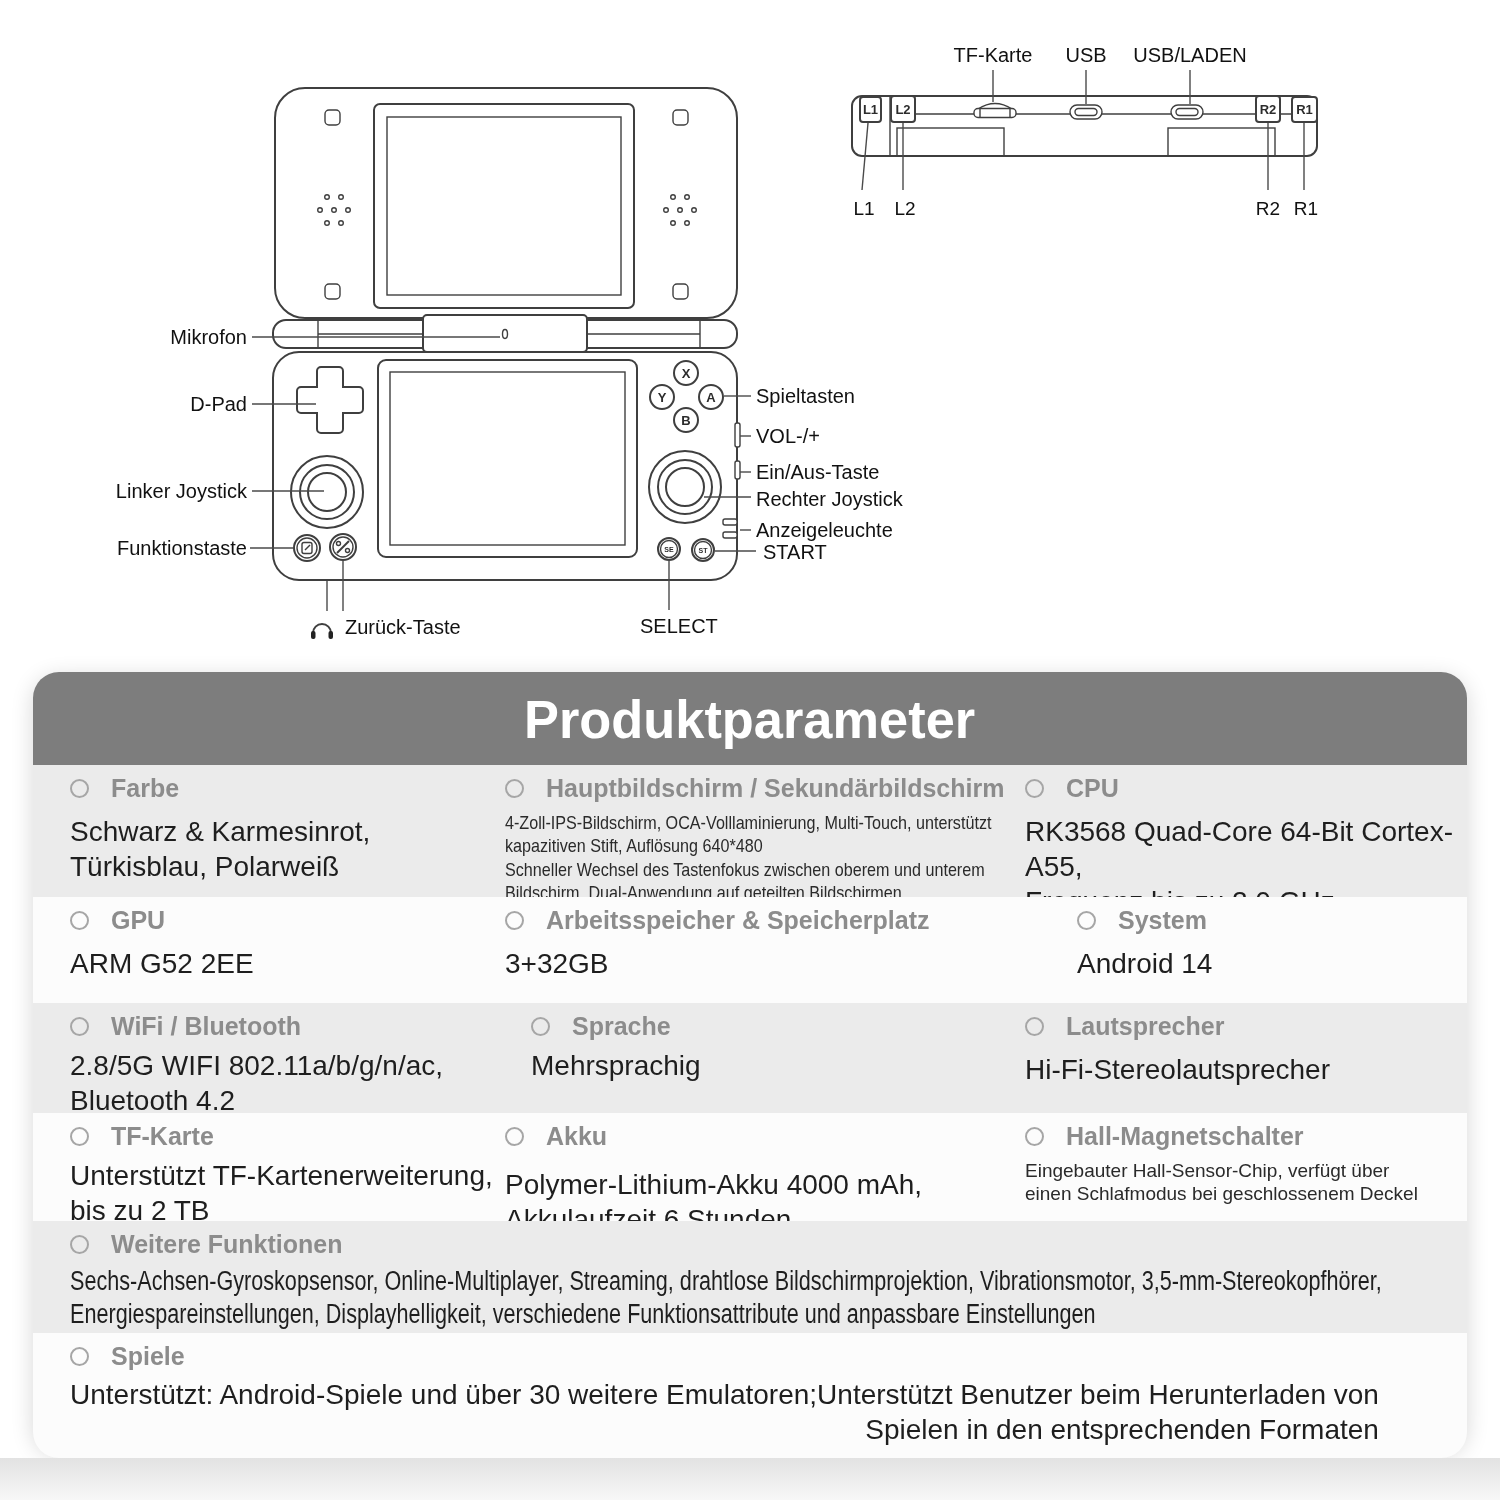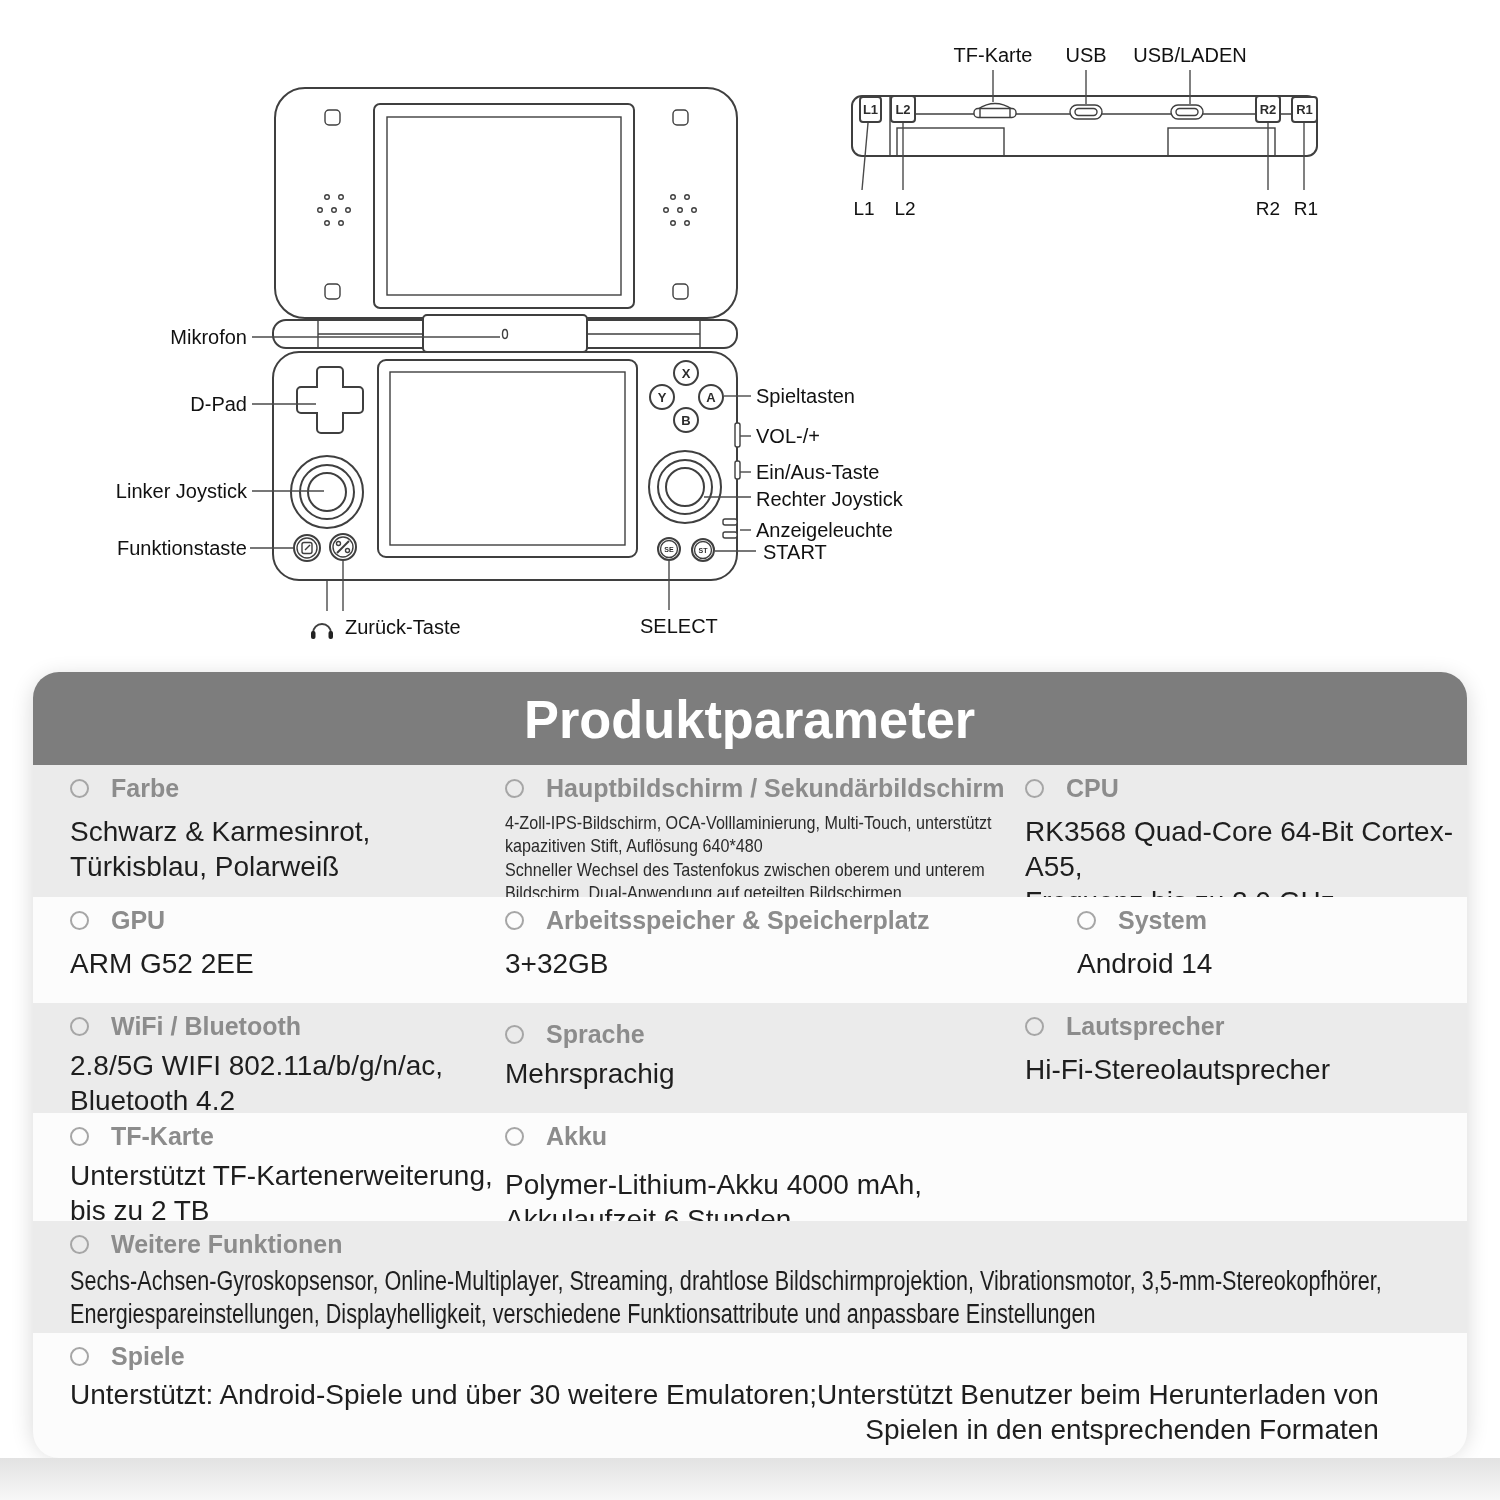--- a/index.html
+++ b/index.html
@@ -312,21 +312,21 @@
 
   <div class="prow shade" style="height:110px;">
     <div class="pcell" style="left:37px;width:430px;">
       <div class="sec-h">
         <span class="sec-circle"></span>
         <span>WiFi / Bluetooth</span>
       </div>
       <div class="body-lg" style="margin-top:7px;">2.8/5G WIFI 802.11a/b/g/n/ac,
 Bluetooth 4.2</div>
     </div>
-    <div class="pcell" style="left:472px;width:520px;margin-top:8px;">
+    <div class="pcell" style="left:498px;width:520px;">
       <div class="sec-h">
         <span class="sec-circle"></span>
         <span>Sprache</span>
       </div>
       <div class="body-lg" style="margin-top:7px;">Mehrsprachig</div>
     </div>
     <div class="pcell" style="left:992px;width:450px;">
       <div class="sec-h">
         <span class="sec-circle"></span>
         <span>Lautsprecher</span>
@@ -345,20 +345,28 @@
 bis zu 2 TB</div>
     </div>
     <div class="pcell" style="left:472px;width:520px;">
       <div class="sec-h">
         <span class="sec-circle"></span>
         <span>Akku</span>
       </div>
       <div class="body-lg" style="margin-top:16px;">Polymer-Lithium-Akku 4000 mAh,
 Akkulaufzeit 6 Stunden</div>
     </div>
+    <div class="pcell" style="left:992px;width:450px;">
+      <div class="sec-h">
+        <span class="sec-circle"></span>
+        <span>Hall-Magnetschalter</span>
+      </div>
+      <div class="body-sm">Eingebauter Hall-Sensor-Chip, verfügt über
+einen Schlafmodus bei geschlossenem Deckel</div>
+    </div>
   </div>
 
   <div class="prow shade" style="height:112px;">
     <div class="pcell" style="left:37px;">
       <div class="sec-h">
         <span class="sec-circle"></span>
         <span>Weitere Funktionen</span>
       </div>
       <div class="body-lg cond80" style="margin-top:6px;font-size:27px;">Sechs-Achsen-Gyroskopsensor, Online-Multiplayer, Streaming, drahtlose Bildschirmprojektion, Vibrationsmotor, 3,5-mm-Stereokopfhörer,
 Energiespareinstellungen, Displayhelligkeit, verschiedene Funktionsattribute und anpassbare Einstellungen</div>

